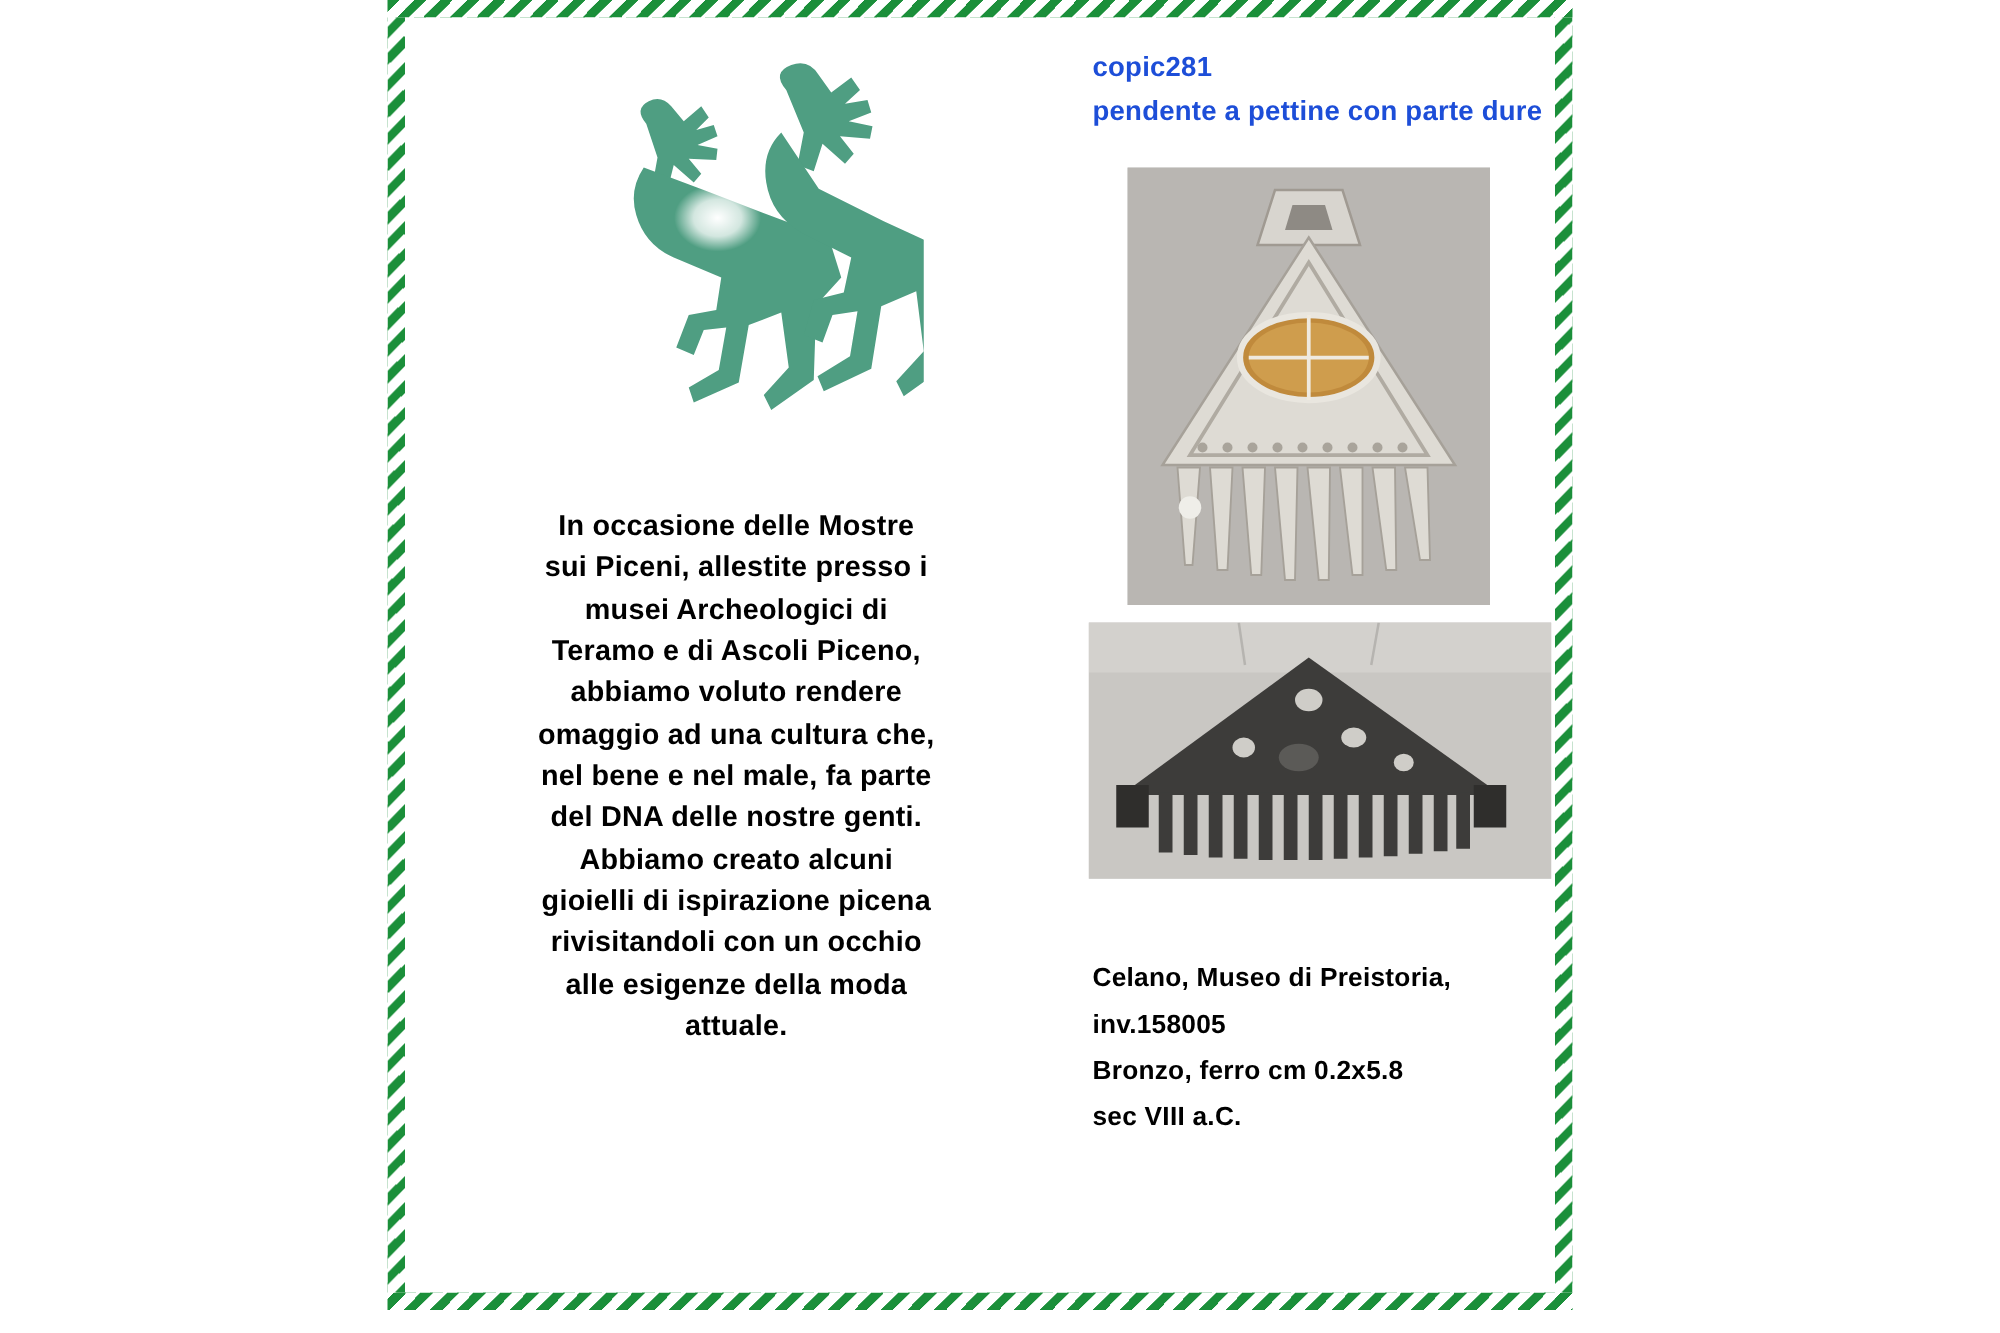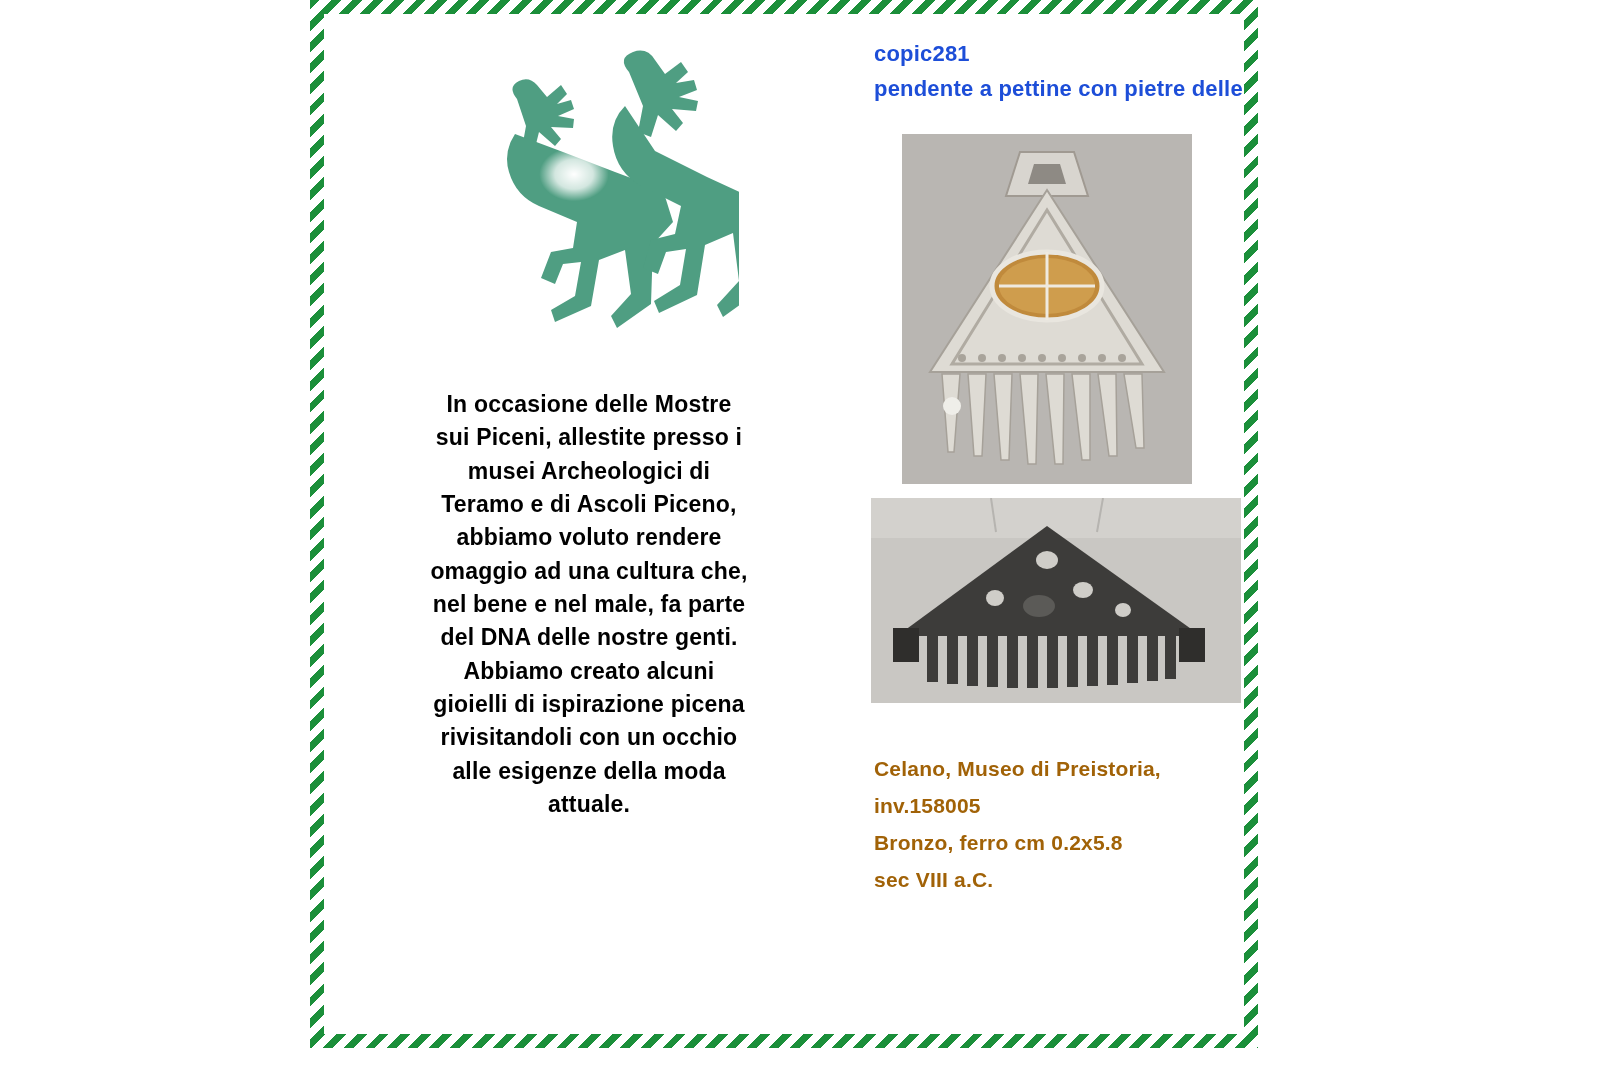--- a/index.html
+++ b/index.html
@@ -58,21 +58,21 @@
     height: 330px;
     margin: 0 auto;
     position: relative;
   }
   #logo-wrap svg {
     display: block;
     width: 100%;
     height: 100%;
   }
   #intro-text {
-    margin-top: 14px;
+    margin-top: 30px;
     text-align: center;
     font-size: 23px;
     line-height: 1.45;
     color: #000000;
     font-weight: 600;
     letter-spacing: 0.2px;
     white-space: pre-line;
   }
 
   
@@ -101,23 +101,23 @@
   #photo-bottom {
     margin-top: 14px;
     margin-left: -3px;
     width: 370px;
     height: 205px;
     background: #c9c8c4;
     position: relative;
     overflow: hidden;
   }
   #caption {
-    margin-top: 48px;
+    margin-top: 62px;
     font-size: 21px;
-    color: #a16207;
+    color: #000000;
     font-weight: 600;
     line-height: 1.75;
     white-space: pre-line;
     letter-spacing: 0.2px;
   }
   .photo-svg { display:block; width:100%; height:100%; }
 </style>
 </head>
 <body>
 
@@ -160,21 +160,21 @@
 del DNA delle nostre genti.
 Abbiamo creato alcuni
 gioielli di ispirazione picena
 rivisitandoli con un occhio
 alle esigenze della moda
 attuale.</div>
       </div>
 
       <div id="right-col">
         <div class="right-title">copic281</div>
-        <div class="right-title">pendente a pettine con pietre delle</div>
+        <div class="right-title">pendente a pettine con parte dure</div>
 
         <div id="photo-top">
           <svg class="photo-svg" viewBox="0 0 290 350" xmlns="http://www.w3.org/2000/svg" aria-hidden="true">
             <rect x="0" y="0" width="290" height="350" fill="#b9b6b2"></rect>
 
             <path d="M118 18 L172 18 L186 62 L104 62 Z" fill="#d8d5cf" stroke="#a09a92" stroke-width="2"></path>
             <path d="M132 30 L158 30 L164 50 L126 50 Z" fill="#8e8a84"></path>
 
             <path d="M145 56 L262 238 L28 238 Z" fill="#dedbd4" stroke="#a6a199" stroke-width="2"></path>
 

